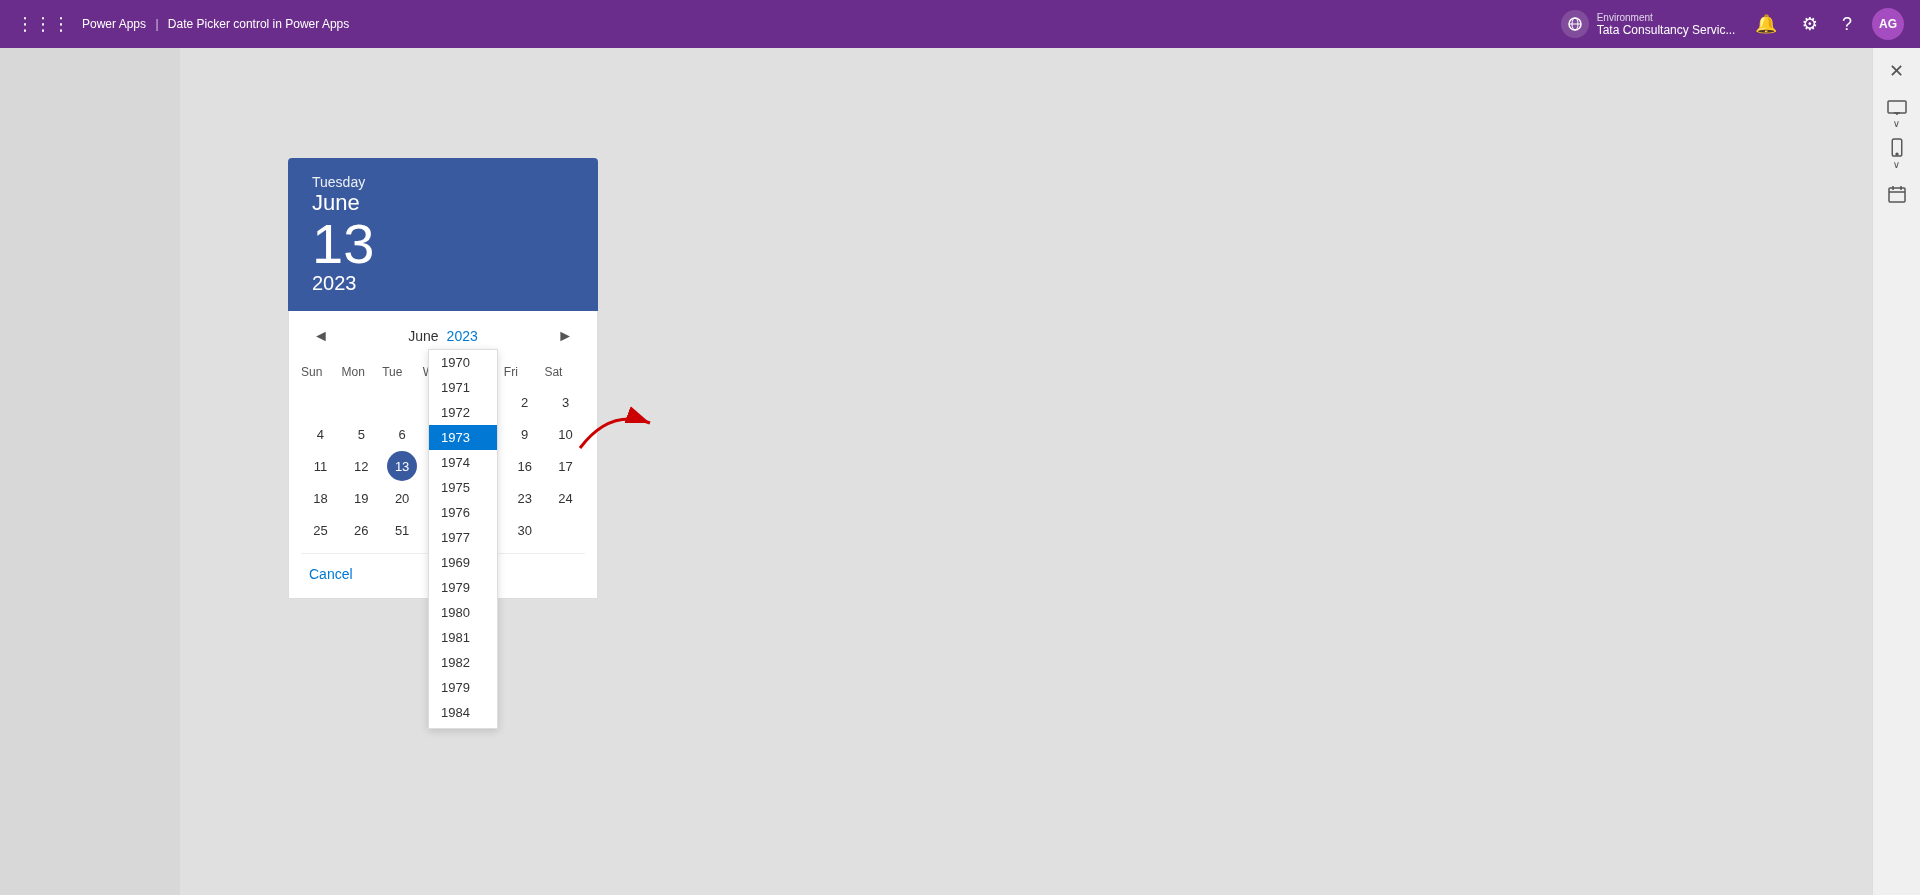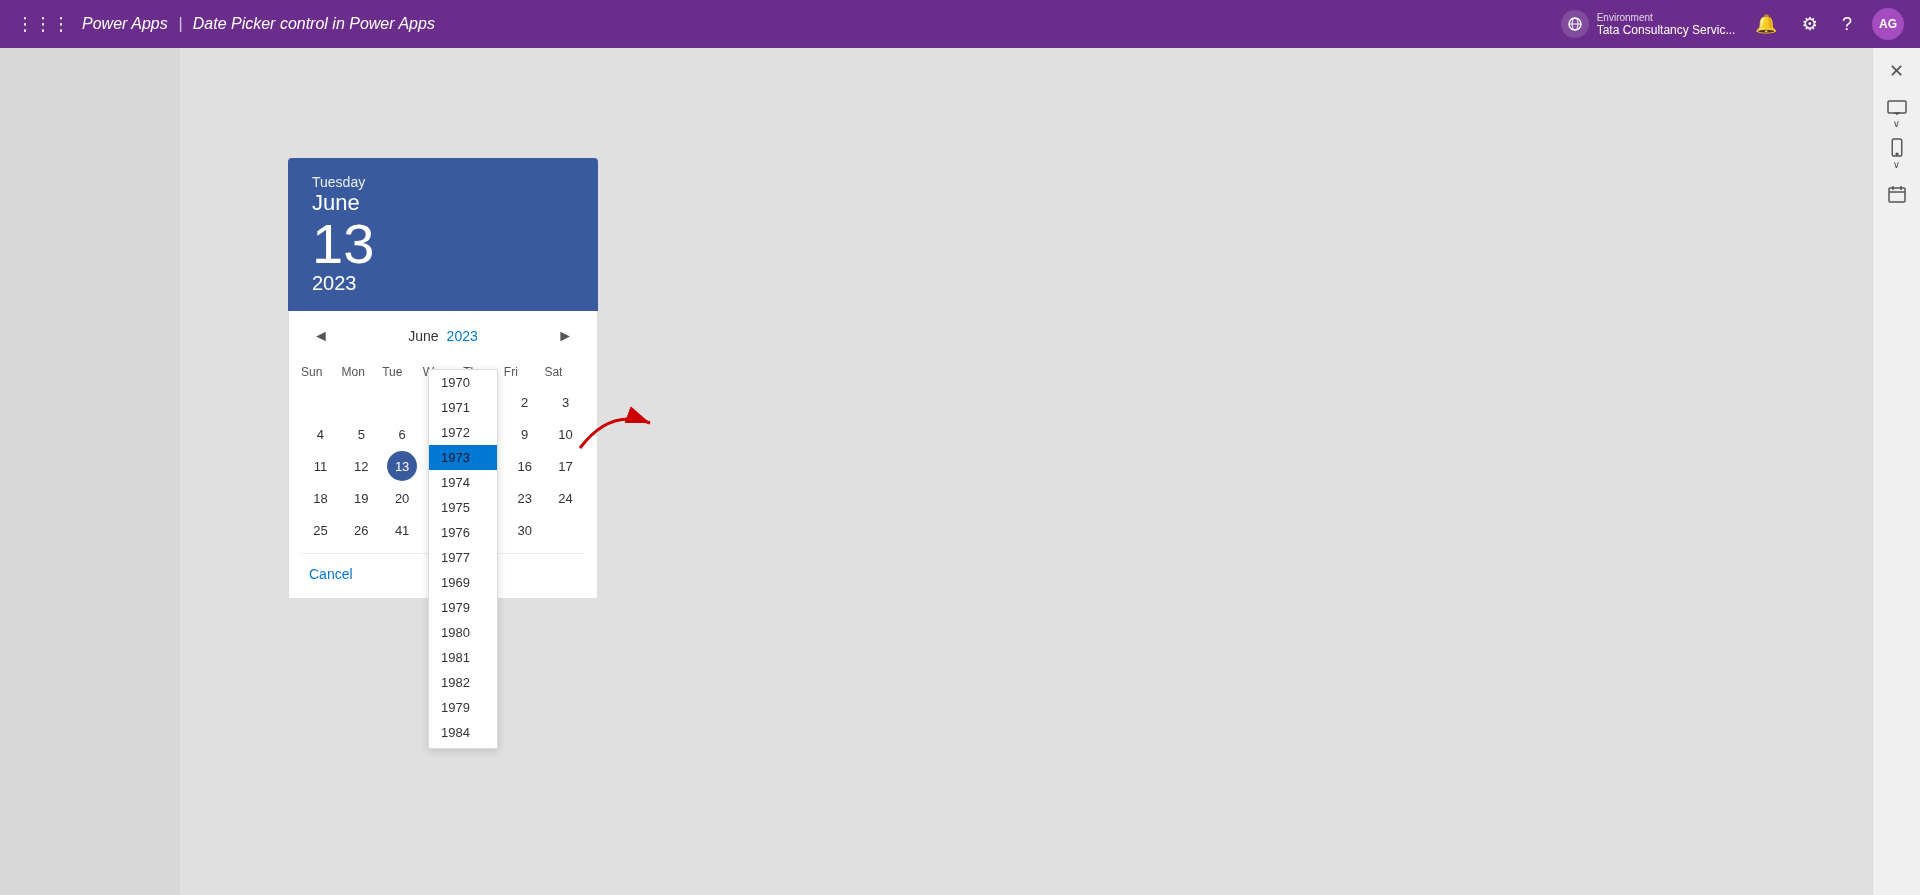--- a/index.html
+++ b/index.html
@@ -23,23 +23,22 @@
       position: relative;
       z-index: 100;
     }
     .topbar-grid-icon {
       color: white;
       font-size: 18px;
       cursor: pointer;
     }
     .topbar-title {
       color: white;
-      font-size: 16px;
+      font-size: 12px;
       font-weight: 400;
-      font-style: italic;
     }
     .topbar-title .sep {
       opacity: 0.7;
       margin: 0 6px;
     }
     .topbar-right {
       margin-left: auto;
       display: flex;
       align-items: center;
       gap: 16px;
@@ -273,41 +272,41 @@
       color: #0078d4;
       font-size: 14px;
       cursor: pointer;
       padding: 4px 8px;
     }
 
     
     .year-dropdown {
       position: absolute;
       left: 139px;
-      top: 58px;
+      top: 38px;
       width: 70px;
       background: white;
       border: 1px solid #ddd;
       box-shadow: 0 2px 8px rgba(0,0,0,0.15);
       z-index: 200;
       max-height: 380px;
       overflow-y: auto;
     }
     .year-option {
       padding: 5px 12px;
       font-size: 13px;
       cursor: pointer;
       color: #333;
       display: flex;
       align-items: center;
       gap: 4px;
     }
     .year-option.selected {
       background: #0078d4;
-      color: #0f172a;
+      color: #ffffff;
     }
 
     
     .annotation-arrow {
       position: absolute;
       left: 390px;
       top: 350px;
       z-index: 300;
       pointer-events: none;
     }
@@ -414,21 +413,21 @@
               <span class="cal-day">17</span>
               <span class="cal-day">18</span>
               <span class="cal-day">19</span>
               <span class="cal-day">20</span>
               <span class="cal-day">21</span>
               <span class="cal-day">22</span>
               <span class="cal-day">23</span>
               <span class="cal-day">24</span>
               <span class="cal-day">25</span>
               <span class="cal-day">26</span>
-              <span class="cal-day">41</span>
+              <span class="cal-day">51</span>
               <span class="cal-day">28</span>
               <span class="cal-day">29</span>
               <span class="cal-day">30</span>
               <span class="cal-day empty"></span>
             </div>
         </div>
 
         <div class="calendar-footer">
           <button class="cancel-btn">Cancel</button>
         </div>

